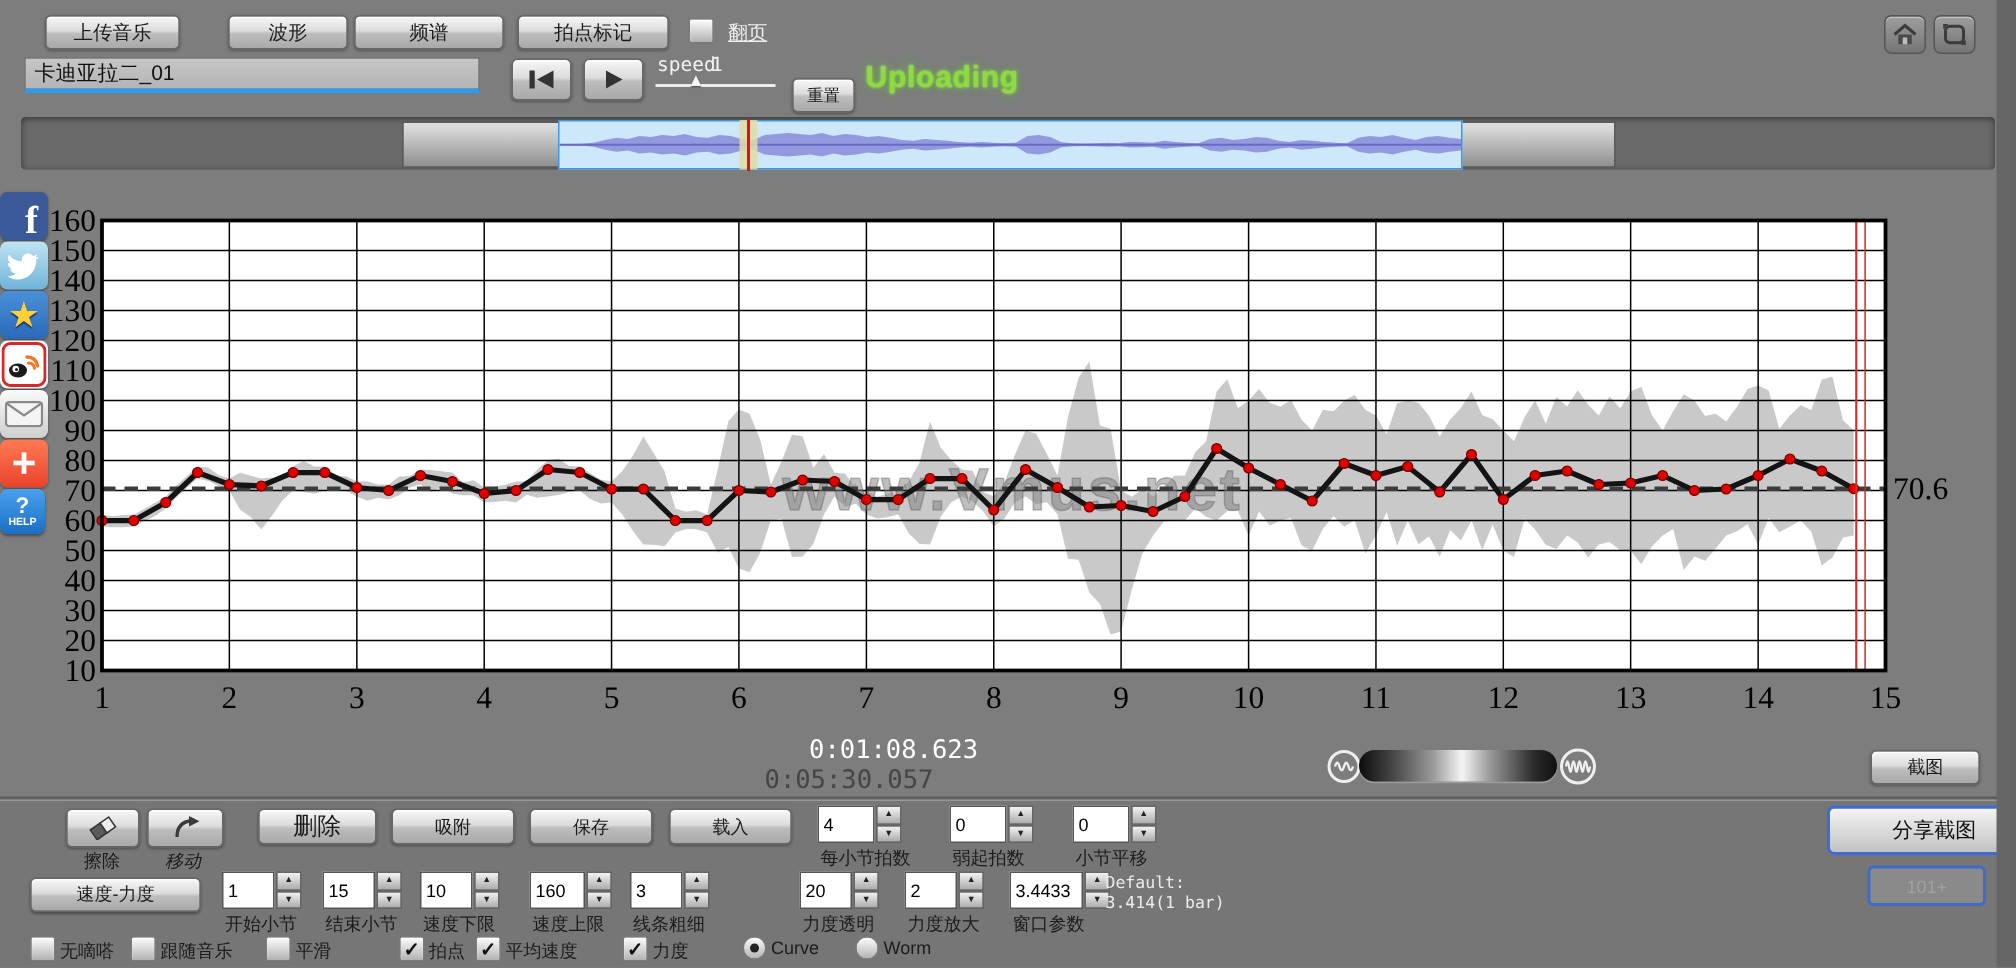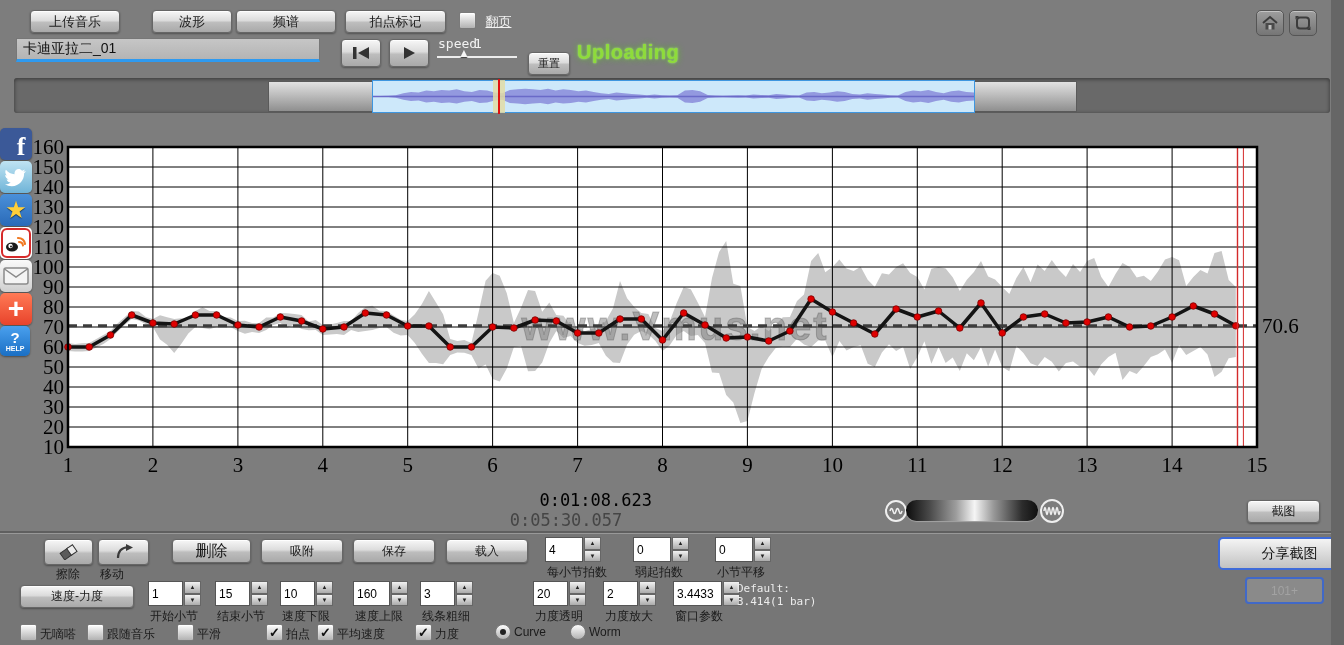--- a/index.html
+++ b/index.html
@@ -28,21 +28,21 @@
   #ov-sel{position:absolute;left:372px;top:80px;width:601px;height:31px;background:#cde8fa;
     border:1px solid #3e96e0;}
   #ov-cursor-band{position:absolute;left:493px;top:80px;width:12px;height:33px;background:rgba(226,220,165,.85);}
   #ov-cursor{position:absolute;left:498px;top:79px;width:2px;height:35px;background:#e01010;}
   .sep1{position:absolute;left:0px;top:531px;width:1344px;height:2px;background:#5f5f5f;}
   .sep2{position:absolute;left:0px;top:533px;width:1344px;height:1px;background:#989898;}
   #bottom-bg{position:absolute;left:0;top:534px;width:1344px;height:111px;background:#767676;}
   #right-strip{position:absolute;left:1331px;top:0;width:13px;height:645px;background:#666;}
   .hint{position:absolute;left:16px;top:491px;color:#f4f4f4;font-family:"DejaVu Sans Mono",monospace;
     font-size:12px;line-height:15px;}
-  .timecur{position:absolute;left:480px;top:490px;width:172px;text-align:right;color:#000000;
+  .timecur{position:absolute;left:480px;top:490px;width:172px;text-align:right;color:#ffffff;
     font-family:"DejaVu Sans Mono",monospace;font-size:17px;}
   .timetot{position:absolute;left:480px;top:510px;width:172px;text-align:center;color:#454545;
     font-family:"DejaVu Sans Mono",monospace;font-size:17px;}
   #vol-pill{position:absolute;left:906px;top:500px;width:132px;height:21px;border-radius:11px;cursor:pointer;
     background:linear-gradient(90deg,#0c0c0c 0%,#4a4a4a 18%,#9d9d9d 38%,#f5f5f5 52%,#9a9a9a 66%,#2c2c2c 88%,#101010 100%);
     box-shadow:0 1px 1px rgba(255,255,255,.3);}
   .ic-circle{position:absolute;width:24px;height:24px;cursor:pointer;}
   .sm-label{position:absolute;font-size:12px;color:#1b1b1b;}
   .spinner{position:absolute;display:flex;}
   .spinner .val{width:33px;height:23px;background:#fff;border:1px solid #555;font-size:12px;color:#000;
@@ -330,21 +330,21 @@
     </svg>
   </div>
   <div class="sm-label" style="left:46px;top:566px;width:44px;text-align:center;">擦除</div>
 
   <div class="btn3d" style="left:98px;top:539px;width:49px;height:24px;">
     <svg width="20" height="18" viewBox="0 0 20 18">
       <path d="M4 15 Q4 5 14 4" fill="none" stroke="#3a3a3a" stroke-width="2.2"></path>
       <path d="M12 1 L19 4.5 L12 8 Z" fill="#3a3a3a"></path>
     </svg>
   </div>
-  <div class="sm-label" style="left:100px;top:566px;width:44px;">移动</div>
+  <div class="sm-label" style="left:100px;top:566px;width:44px;text-align:center;font-style:italic;">移动</div>
 
   <div id="tool-buttons">
       <div class="btn3d" style="left: 172px; top: 539px; width: 77px; height: 22px; font-size: 16px;">删除</div>
       <div class="btn3d" style="left: 261px; top: 539px; width: 80px; height: 22px; font-size: 12px;">吸附</div>
       <div class="btn3d" style="left: 353px; top: 539px; width: 80px; height: 22px; font-size: 12px;">保存</div>
       <div class="btn3d" style="left: 446px; top: 539px; width: 80px; height: 22px; font-size: 12px;">载入</div>
     </div>
   <div id="spinners-r1">
       <div class="spinner" style="left: 545px; top: 537px;">
         <input class="val" readonly="" value="4" style="width: 33px;">

